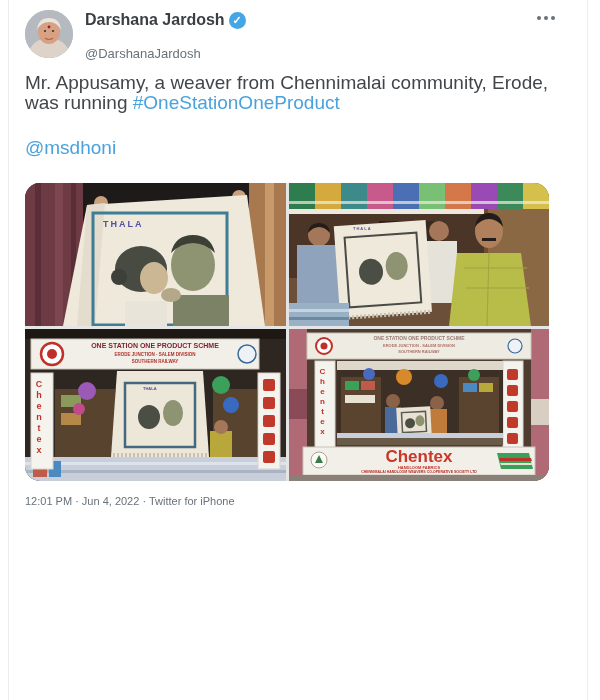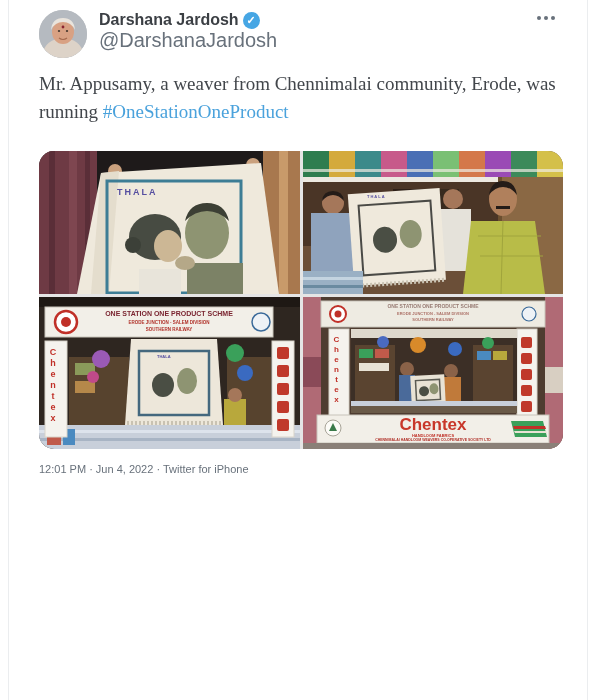--- a/index.html
+++ b/index.html
@@ -1,31 +1,31 @@
 <!DOCTYPE html>
 <html><head>
 <meta charset="utf-8">
 <style>
   html,body{margin:0;padding:0;}
   body{width:600px;height:700px;background:#ffffff;font-family:"Liberation Sans",sans-serif;overflow:hidden;position:relative;}
   .card{position:absolute;left:8px;top:0;width:580px;height:700px;box-sizing:border-box;
-        border-left:1px solid #ebedef;border-right:1px solid #ebedef;padding:10px 30px 0 30px;background:#fff;}
+        border-left:1px solid #ebedef;border-right:1px solid #ebedef;padding:10px 30px 0 16px;background:#fff;}
   
   .hdr{display:flex;align-items:flex-start;}
   .avatar{width:48px;height:48px;border-radius:50%;overflow:hidden;flex:0 0 48px;margin-right:12px;cursor:pointer;background:#b8bcc0;}
   .names{padding-top:1px;}
   .name-row{display:flex;align-items:center;gap:4px;}
   .name{font-size:16px;font-weight:bold;color:#3b3f44;cursor:pointer;}
   .badge{width:17px;height:17px;border-radius:50%;background:#46a6e4;color:#fff;font-size:11px;line-height:17px;
          text-align:center;font-weight:bold;}
-  .handle{font-size:20px;color:#68717b;margin-top:0;}
+  .handle{font-size:13px;color:#68717b;margin-top:17px;}
   .more{margin-left:auto;display:flex;gap:3px;padding:6px 2px;cursor:pointer;}
   .more i{width:4px;height:4px;border-radius:50%;background:#68717b;display:block;}
   
-  .body{margin-top:12px;font-size:19px;line-height:28px;color:#42464b;font-family:Liberation Serif, serif;}
+  .body{margin-top:12px;font-size:19px;line-height:20px;color:#42464b;}
   .body p{margin:0 0 25px 0;}
   .lnk{color:#4aa2dc;text-decoration:none;cursor:pointer;}
   
   .grid{margin-top:6px;width:524px;height:298px;border-radius:15px;overflow:hidden;display:grid;
         grid-template-columns:261px 260px;grid-template-rows:143px 152px;gap:3px;background:#e5e5e5;}
   .ph{position:relative;overflow:hidden;cursor:pointer;}
   .ph svg{display:block;width:100%;height:100%;}
   .ov{position:absolute;white-space:nowrap;}
   .vtxt{writing-mode:vertical-rl;text-orientation:upright;letter-spacing:1px;}
   
@@ -59,20 +59,21 @@
     </div>
     <div class="more">
         <i></i>
         <i></i>
         <i></i>
       </div>
   </div>
 
   <div class="body">
     <p><span>Mr. Appusamy, a weaver from Chennimalai community, Erode, was running </span><a class="lnk">#OneStationOneProduct</a><br></p>
+    <p><a class="lnk">@msdhoni</a></p>
   </div>
 
   <div class="grid">
 
     <div class="ph">
       <svg viewBox="0 0 261 143" preserveAspectRatio="none">
         <rect width="261" height="143" fill="#332c2a"></rect>
         <rect x="0" y="0" width="58" height="143" fill="#6e3a44"></rect>
         <rect x="10" y="0" width="6" height="143" fill="#5a2e38"></rect>
         <rect x="30" y="0" width="8" height="143" fill="#7e4650"></rect>

